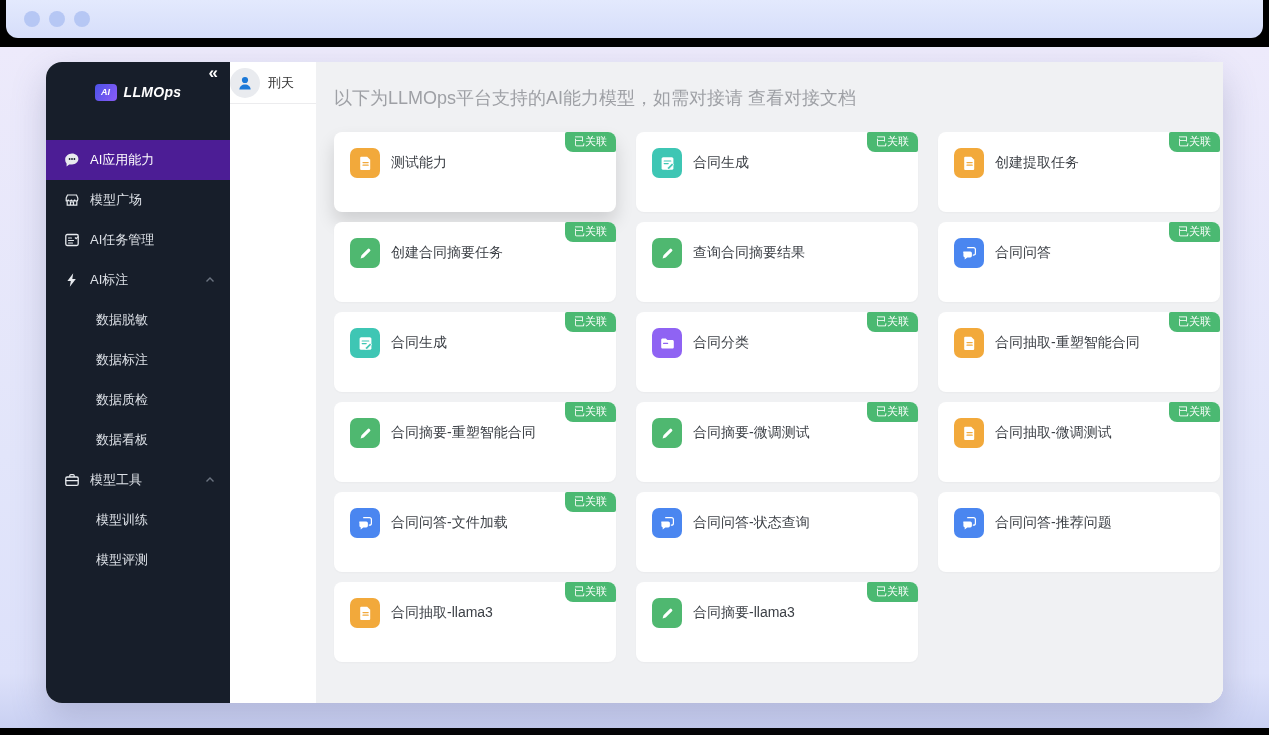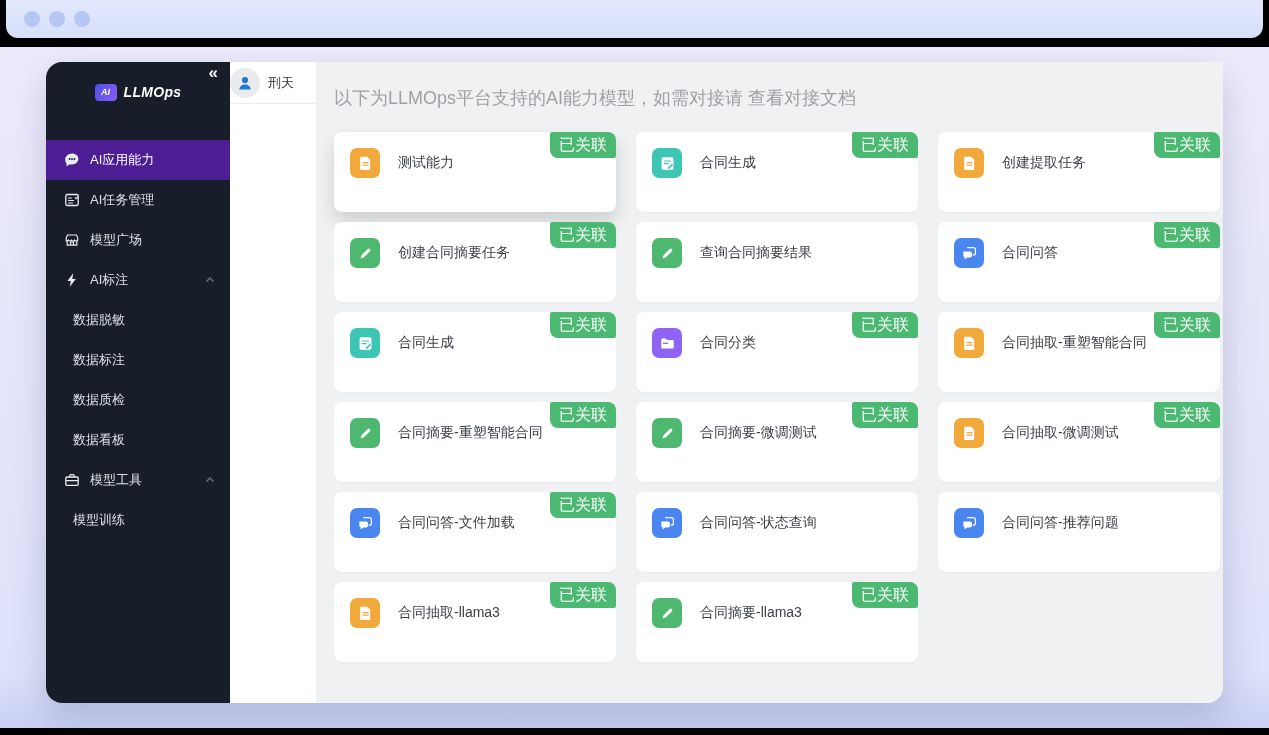--- a/index.html
+++ b/index.html
@@ -54,21 +54,21 @@
     padding:0 14px 0 18px; font-size:13px; color:#dde1e7; cursor:pointer; position:relative;
   }
   .menu-item.active { background:#4c1d95; color:#fff; }
   .mi-icon { width:16px; height:16px; display:inline-flex; flex:0 0 16px; }
   .mi-icon svg { width:16px; height:16px; }
   .mi-label { flex:1; white-space:nowrap; }
   .mi-chevron { width:12px; height:12px; display:inline-flex; opacity:.65; }
   .mi-chevron svg { width:12px; height:12px; }
   .menu-subitem {
     height:40px; display:flex; align-items:center;
-    padding-left:27px; font-size:13px; color:#dde1e7; cursor:pointer; white-space:nowrap;
+    padding-left:50px; font-size:13px; color:#dde1e7; cursor:pointer; white-space:nowrap;
   }
   
   .app-right { flex:1; display:flex; flex-direction:row; min-width:0; }
   .app-header {
     height:42px; background:#fff; border-radius:0 16px 0 0;
     border-bottom:1px solid #ececee;
     display:flex; align-items:center; justify-content:flex-end; padding-right:22px; gap:8px;
   }
   .avatar {
     width:30px; height:30px; border-radius:50%; background:#e9ebef;
@@ -83,29 +83,29 @@
   .notice { font-size:18px; color:#9ea0a5; margin-bottom:22px; }
   .notice-link { color:#9ea0a5; cursor:pointer; }
   .card-grid {
     display:grid; grid-template-columns:repeat(3,282px); column-gap:20px; row-gap:10px;
   }
   .card {
     position:relative; width:282px; height:80px; background:#fff; border-radius:8px;
     cursor:pointer; box-shadow:0 1px 2px rgba(0,0,0,.03);
   }
   .card.elevated { box-shadow:0 10px 18px rgba(0,0,0,.14); }
-  .card-body { display:flex; align-items:center; gap:18px; padding:16px; }
+  .card-body { display:flex; align-items:center; gap:11px; padding:16px; }
   .card-icon {
     width:30px; height:30px; border-radius:7px; flex:0 0 30px;
     display:flex; align-items:center; justify-content:center;
   }
   .card-icon svg { width:17px; height:17px; }
   .card-title { font-size:14px; color:#3b3f45; font-weight:500; white-space:nowrap; }
   .badge {
-    position:absolute; top:0; right:0; color:#fff; font-size:16px;
+    position:absolute; top:0; right:0; color:#fff; font-size:11px;
     padding:3px 9px 4px; border-radius:2px 8px 2px 8px; line-height:1.2;
   }
 </style>
 </head>
 <body>
 
 <div class="chrome-bar">
   <span class="chrome-dot"></span>
   <span class="chrome-dot"></span>
   <span class="chrome-dot"></span>
@@ -130,35 +130,35 @@
                 <circle cx="5.6" cy="7" r="0.9" fill="#171e2a"></circle>
                 <circle cx="8" cy="7" r="0.9" fill="#171e2a"></circle>
                 <circle cx="10.4" cy="7" r="0.9" fill="#171e2a"></circle>
               </svg>
             </span>
             <span class="mi-label">AI应用能力</span>
           </div>
           <div class="menu-item">
             <span class="mi-icon">
               <svg viewBox="0 0 16 16">
-                <rect x="1.8" y="2.5" width="12.4" height="11" rx="1.4" fill="none" stroke="#e8ebef" stroke-width="1.3"></rect>
-                <path d="M4.5 6h3M4.5 8.5h5M4.5 11h4" stroke="#e8ebef" stroke-width="1.2" stroke-linecap="round"></path>
-                <path d="M11 5.5l1.2 1.2 2-2" stroke="#e8ebef" stroke-width="1.2" fill="none"></path>
-              </svg>
-            </span>
-            <span class="mi-label">AI任务管理</span>
+                <path d="M2.2 6l1.3-3h9l1.3 3v1.4a1.6 1.6 0 0 1-3.2 0 1.6 1.6 0 0 1-3.2 0 1.6 1.6 0 0 1-3.2 0 1.6 1.6 0 0 1-2 1.5z" fill="none" stroke="#e8ebef" stroke-width="1.2"></path>
+                <path d="M3.2 8.8v4.4h9.6V8.8M6.5 13v-3h3v3" fill="none" stroke="#e8ebef" stroke-width="1.2"></path>
+              </svg>
+            </span>
+            <span class="mi-label">模型广场</span>
           </div>
           <div class="menu-item">
             <span class="mi-icon">
               <svg viewBox="0 0 16 16">
-                <path d="M2.2 6l1.3-3h9l1.3 3v1.4a1.6 1.6 0 0 1-3.2 0 1.6 1.6 0 0 1-3.2 0 1.6 1.6 0 0 1-3.2 0 1.6 1.6 0 0 1-2 1.5z" fill="none" stroke="#e8ebef" stroke-width="1.2"></path>
-                <path d="M3.2 8.8v4.4h9.6V8.8M6.5 13v-3h3v3" fill="none" stroke="#e8ebef" stroke-width="1.2"></path>
-              </svg>
-            </span>
-            <span class="mi-label">模型广场</span>
+                <rect x="1.8" y="2.5" width="12.4" height="11" rx="1.4" fill="none" stroke="#e8ebef" stroke-width="1.3"></rect>
+                <path d="M4.5 6h3M4.5 8.5h5M4.5 11h4" stroke="#e8ebef" stroke-width="1.2" stroke-linecap="round"></path>
+                <path d="M11 5.5l1.2 1.2 2-2" stroke="#e8ebef" stroke-width="1.2" fill="none"></path>
+              </svg>
+            </span>
+            <span class="mi-label">AI任务管理</span>
           </div>
           <div class="menu-item">
             <span class="mi-icon">
               <svg viewBox="0 0 16 16">
                 <path d="M9.2 1.2L3.4 9h3.4l-1 5.8L11.8 7H8.3l.9-5.8z" fill="#e8ebef"></path>
               </svg>
             </span>
             <span class="mi-label">AI标注</span>
             <span class="mi-chevron">
               <svg viewBox="0 0 12 12">
@@ -178,20 +178,21 @@
               </svg>
             </span>
             <span class="mi-label">模型工具</span>
             <span class="mi-chevron">
               <svg viewBox="0 0 12 12">
                 <polyline points="2.5,7.5 6,4 9.5,7.5" fill="none" stroke="#9aa2b0" stroke-width="1.4"></polyline>
               </svg>
             </span>
           </div>
           <div class="menu-subitem">模型训练</div>
+          <div class="menu-subitem">模型评测</div>
         </div>
     </div>
 
     <div class="app-right">
       <div class="app-header">
         <span class="avatar">
           <svg viewBox="0 0 18 18">
             <circle cx="9" cy="6" r="3.1" class="av-fill" fill="#1C79D8"></circle>
             <path d="M3.4 15.5c0-3 2.5-5 5.6-5s5.6 2 5.6 5z" class="av-fill" fill="#1C79D8"></path>
           </svg>

